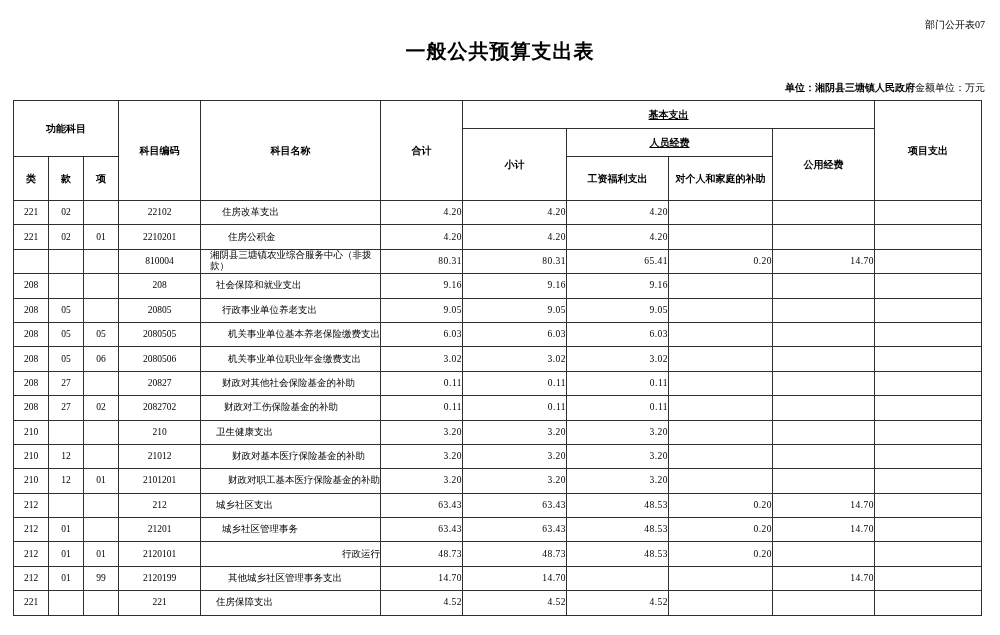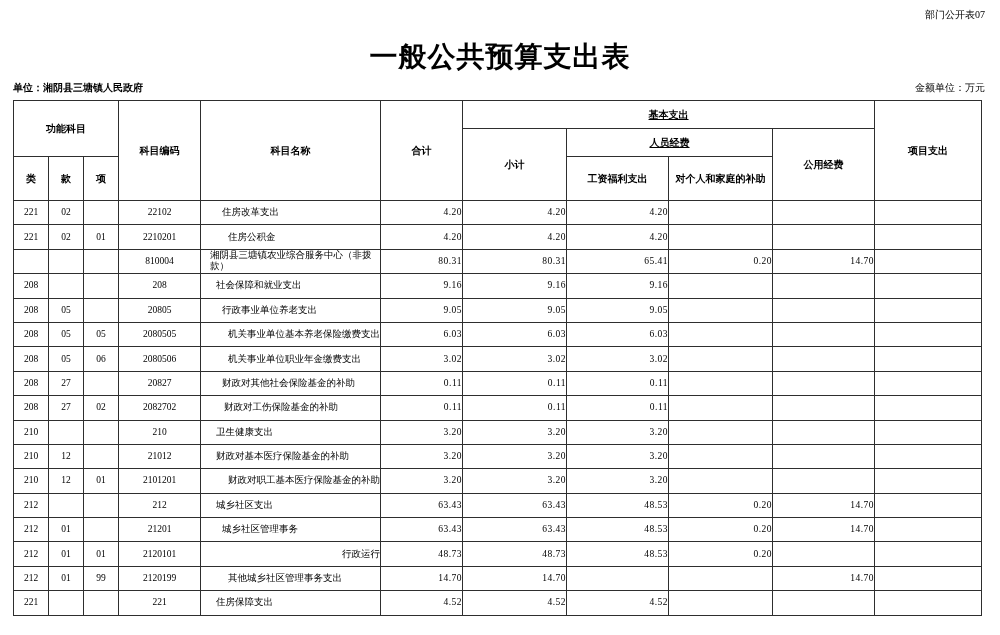--- a/index.html
+++ b/index.html
@@ -6,32 +6,32 @@
   html, body { margin: 0; padding: 0; }
   body {
     width: 1000px; height: 635px;
     background: #ffffff;
     color: #000000;
     font-family: "Liberation Serif", "DejaVu Serif", serif;
     position: relative;
     overflow: hidden;
   }
   .doc-label {
-    position: absolute; top: 8px; right: 15px;
+    position: absolute; top: 18px; right: 15px;
     font-size: 10px;
   }
   .page-title {
     position: absolute; top: 38px; left: 0; width: 100%;
     text-align: center;
-    font-size: 28px; font-weight: bold;
+    font-size: 20px; font-weight: bold;
     letter-spacing: 1px;
   }
   .meta-row {
     position: absolute; top: 81px; left: 13px; right: 15px;
-    display: flex; justify-content: space-between; align-items: flex-end;
+    display: flex; justify-content: flex-end; align-items: flex-end;
     font-size: 10px;
   }
   .unit-label { font-weight: bold; }
   .amount-unit-label { font-weight: normal; }
 
   table.budget {
     position: absolute; top: 100px; left: 13px;
     width: 968px;
     border-collapse: collapse;
     table-layout: fixed;
@@ -239,21 +239,21 @@
         <td class="c-num">3.20</td>
         <td class="c-num"></td>
         <td class="c-num"></td>
         <td class="c-num"></td>
       </tr>
       <tr>
         <td class="c-center">210</td>
         <td class="c-center">12</td>
         <td class="c-center"></td>
         <td class="c-center">21012</td>
-        <td class="c-name" style="padding-left: 15px;">财政对基本医疗保险基金的补助</td>
+        <td class="c-name" style="padding-left: 31px;">财政对基本医疗保险基金的补助</td>
         <td class="c-num">3.20</td>
         <td class="c-num">3.20</td>
         <td class="c-num">3.20</td>
         <td class="c-num"></td>
         <td class="c-num"></td>
         <td class="c-num"></td>
       </tr>
       <tr>
         <td class="c-center">210</td>
         <td class="c-center">12</td>

